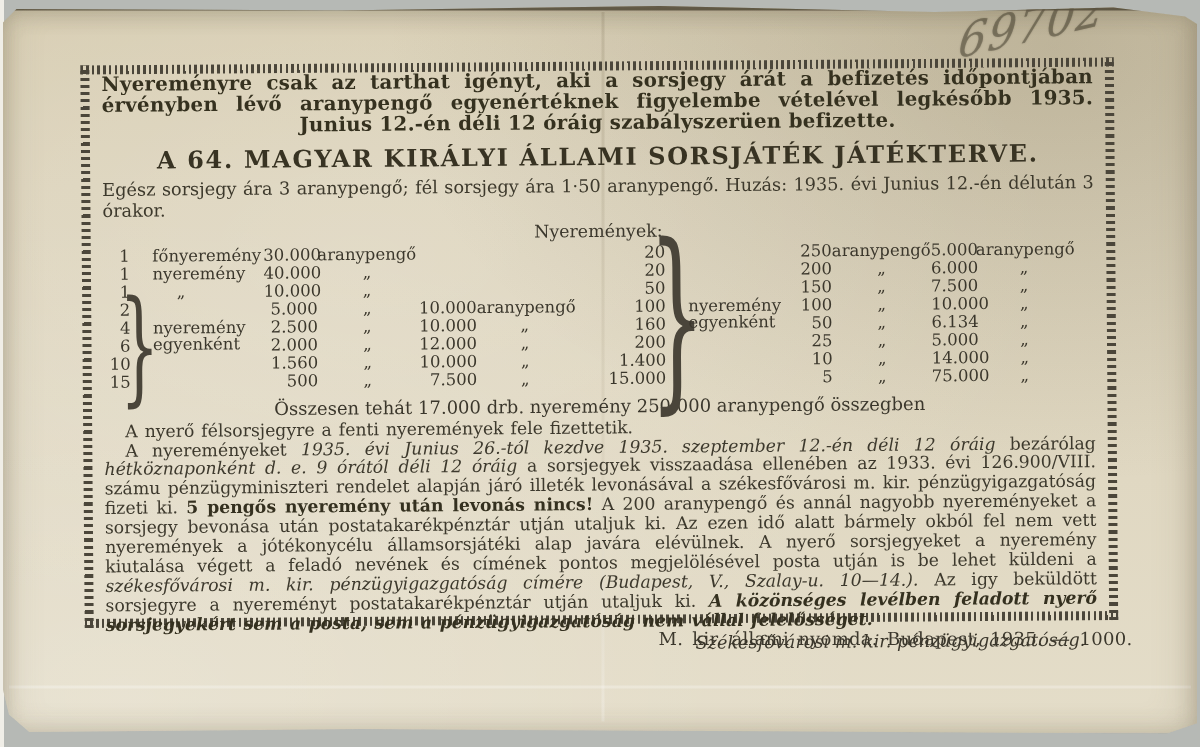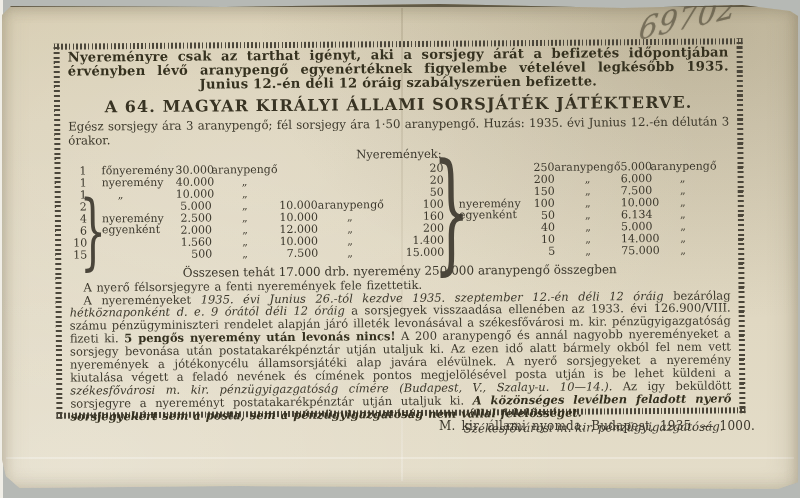--- a/index.html
+++ b/index.html
@@ -228,21 +228,21 @@
               <span class="cl"></span>
             <span class="ca">50</span>
             <span class="cu">„</span>
             <span class="ct">6.134</span>
             <span class="cu2">„</span>
           </div>
           <div class="trow">
             <span class="cc">200</span>
               <span class="cb"></span>
               <span class="cl"></span>
-            <span class="ca">40</span>
+            <span class="ca">25</span>
             <span class="cu">„</span>
             <span class="ct">5.000</span>
             <span class="cu2">„</span>
           </div>
           <div class="trow">
             <span class="cc">1.400</span>
               <span class="cb"></span>
               <span class="cl"></span>
             <span class="ca">10</span>
             <span class="cu">„</span>

